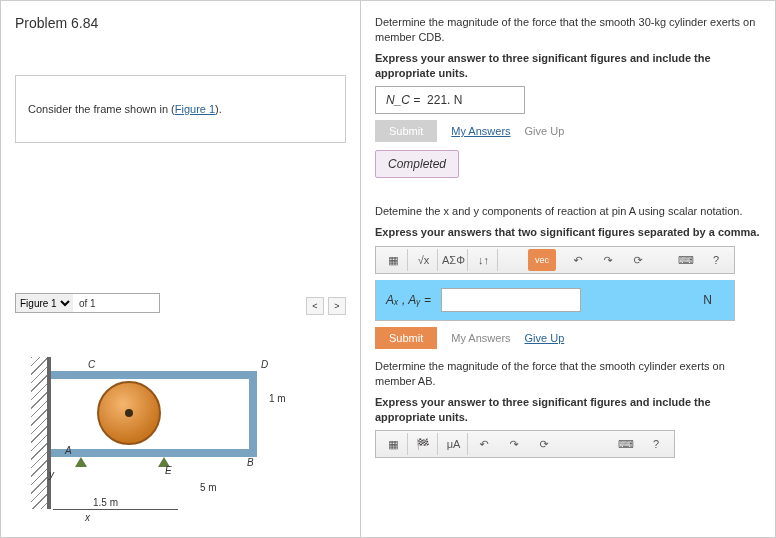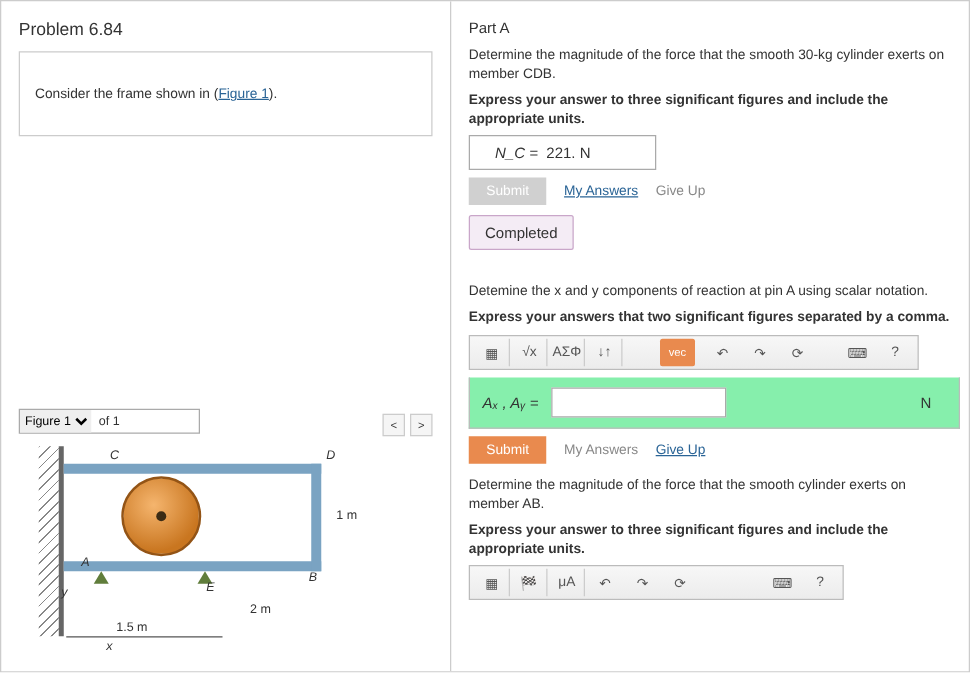--- a/index.html
+++ b/index.html
@@ -1,31 +1,31 @@
 <!DOCTYPE html>
 <html><head>
 <meta charset="utf-8">
 <style>
 * { box-sizing: border-box; margin: 0; padding: 0; font-family: Arial, Helvetica, sans-serif; }
 body { background: #fff; font-size: 12px; color: #333; }
 .container { width: 776px; height: 538px; display: flex; border: 1px solid #ccc; overflow: hidden; }
-.left-col { width: 360px; border-right: 1px solid #ccc; padding: 14px 14px 0 14px; display: flex; flex-direction: column; }
+.left-col { width: 360px; border-right: 1px solid #ccc; padding: 14px 14px 0 14px; display: flex; flex-direction: column; gap: 34px; }
 .right-col { flex: 1; padding: 14px 10px 0 14px; overflow: hidden; }
 .prob-title { font-size: 14px; margin-bottom: 10px; }
 .prompt-box { border: 1px solid #ccc; padding: 27px 12px; font-size: 11px; margin-bottom: 16px; }
 .link { color: #2a6496; text-decoration: underline; cursor: pointer; }
 .part-label { font-size: 12px; margin-bottom: 8px; }
 .desc { font-size: 11px; margin-bottom: 6px; line-height: 1.35; }
 .bold { font-weight: bold; }
-.anschk { border: 1px solid #aaa; padding: 6px 20px; font-size: 12px; display: inline-block; margin-bottom: 4px; min-width: 150px; }
+.anschk { border: 1px solid #aaa; padding: 6px 10px; font-size: 12px; display: inline-block; margin-bottom: 4px; min-width: 150px; }
 .btnrow { display: flex; align-items: center; gap: 14px; margin-top: 2px; margin-bottom: 8px; }
 .btn-sub { background: #e98a4e; color: #fff; border: none; padding: 5px 14px; font-size: 11px; cursor: pointer; }
 .btn-sub.dis { background: #d0d0d0; color:#fff; cursor: default; }
 .giveup { color: #888; font-size: 11px; }
-.completed { background: #f4ecf5; border: 1px solid #c9a6c9; color: #333; padding: 6px 12px; font-size: 12px; display: inline-block; border-radius: 2px; margin-bottom: 16px; }
+.completed { background: #f4ecf5; border: 1px solid #c9a6c9; color: #333; padding: 6px 12px; font-size: 12px; display: inline-block; border-radius: 2px; margin-bottom: 16px; font-style: italic; }
 .tbar { background: linear-gradient(#f7f7f7,#ececec); border: 1px solid #bbb; display: flex; align-items: center; height: 28px; gap: 2px; padding: 0 4px; width: 360px; margin-bottom: 6px; }
 .tb-btn { width: 28px; height: 22px; display:flex; align-items:center; justify-content:center; font-size: 11px; cursor: pointer; color:#555; }
 .tb-btn.brd { border-right: 1px solid #ccc; }
 .tb-btn.highlight { background:#e98a4e; color:#fff; border-radius:2px; font-size:9px;margin-left:28px; }
 .tb-sp { flex: 0 0 4px; }
 .ansrow { display: flex; align-items: center; gap: 10px; margin-bottom: 6px; }
 .ansinp { border: 1px solid #aaa; height: 24px; padding: 0 6px; font-size: 12px; }
 .eq { font-size: 12px; font-style: italic; }
 .nunit { font-size: 12px; margin-left: auto; margin-right: 12px; }
 .fignav { border:1px solid #aaa; display:flex; align-items:center; gap:4px; margin-top:auto; margin-bottom: 6px; width:145px; }
@@ -39,21 +39,21 @@
 .beam-bot { position:absolute; left:36px; top:92px; width:206px; height:8px; background:#7aa3c2; }
 .beam-right { position:absolute; left:234px; top:14px; width:8px; height:86px; background:#7aa3c2; }
 .cyl { position:absolute; left:82px; top:24px; width:64px; height:64px; border-radius:50%; background: radial-gradient(circle at 40% 35%, #f5b56e, #c97620 70%); border:2px solid #935416; }
 .cyl-c { position:absolute; left:110px; top:52px; width:8px; height:8px; border-radius:50%; background:#3b2b14; }
 .pin { position:absolute; width:0; height:0; border-left:6px solid transparent; border-right:6px solid transparent; border-bottom:10px solid #607d3b; }
 .pinA { left:60px; top:100px; }
 .pinE { left:143px; top:100px; }
 .dim { position:absolute; font-size:10px; color:#333; }
 .dim.x1 { left: 78px; top:140px; }
 .dim.x2 { left: 185px; top:125px; }
-.dim.y1 { left: 254px; top: 50px; }
+.dim.y1 { left: 254px; top: 36px; }
 .xline { position:absolute; left:38px; top:152px; width:125px; border-top:1px solid #555;}
 .ptC { position:absolute; left:73px; top:2px; font-style:italic;}
 .ptD { position:absolute; left:246px; top:2px; font-style:italic;}
 .ptB { position:absolute; left:232px; top:100px; font-style:italic;}
 .ptA { position:absolute; left:50px; top:88px; font-style:italic;}
 .ptE { position:absolute; left:150px; top:108px; font-style:italic;}
 .ptY { position:absolute; left:34px; top:112px; font-style:italic;}
 .ptX { position:absolute; left:70px; top:155px; font-style:italic;}
 .sec { margin-bottom: 10px; }
 </style>
@@ -90,30 +90,29 @@
       <div class="pin pinA"></div>
         <div class="pin pinE"></div>
       <div class="ptC">C</div>
       <div class="ptD">D</div>
       <div class="ptA">A</div>
       <div class="ptB">B</div>
       <div class="ptE">E</div>
       <div class="ptY">y</div>
       <div class="ptX">x</div>
       <div class="dim x1">1.5 m</div>
-      <div class="dim x2">2 m</div>
+      <div class="dim x2">5 m</div>
       <div class="dim y1">1 m</div>
       <div class="xline"></div>
     </div>
   </div>
 
   <div class="right-col">
 
     <div class="sec">
-      <div class="part-label">Part A</div>
       <div class="desc">
         <span>Determine the magnitude of the force that the smooth 30-kg cylinder exerts on member CDB.</span>
       </div>
       <div class="desc bold">Express your answer to three significant figures and include the appropriate units.</div>
       <div class="anschk">
         <i>N_C =</i>&nbsp;&nbsp;<span>221. N</span>
       </div>
       <div class="btnrow">
         <button class="btn-sub dis">Submit</button>
         <span class="link" style="font-size:11px;">My Answers</span>
@@ -132,21 +131,21 @@
         <div class="tb-btn brd">↓↑</div>
         <div class="tb-btn highlight">vec</div>
         <div class="tb-sp"></div>
         <div class="tb-btn">↶</div>
         <div class="tb-btn">↷</div>
         <div class="tb-btn">⟳</div>
         <div style="flex:1"></div>
         <div class="tb-btn">⌨</div>
         <div class="tb-btn">?</div>
       </div>
-      <div class="ansrow" style="width:393px; border:1px solid #bbb; border-top:0; padding:8px 10px; background:#86efac;">
+      <div class="ansrow" style="width:360px; border:1px solid #bbb; border-top:0; padding:8px 10px; background:#7dd3fc;">
         <span class="eq">Aₓ , Aᵧ =</span>
         <input class="ansinp" style="width: 140px;">
         <span class="nunit">N</span>
       </div>
       <div class="btnrow">
         <button class="btn-sub">Submit</button>
         <span class="giveup">My Answers</span>
         <span class="link" style="font-size:11px;">Give Up</span>
       </div>
     </div>

